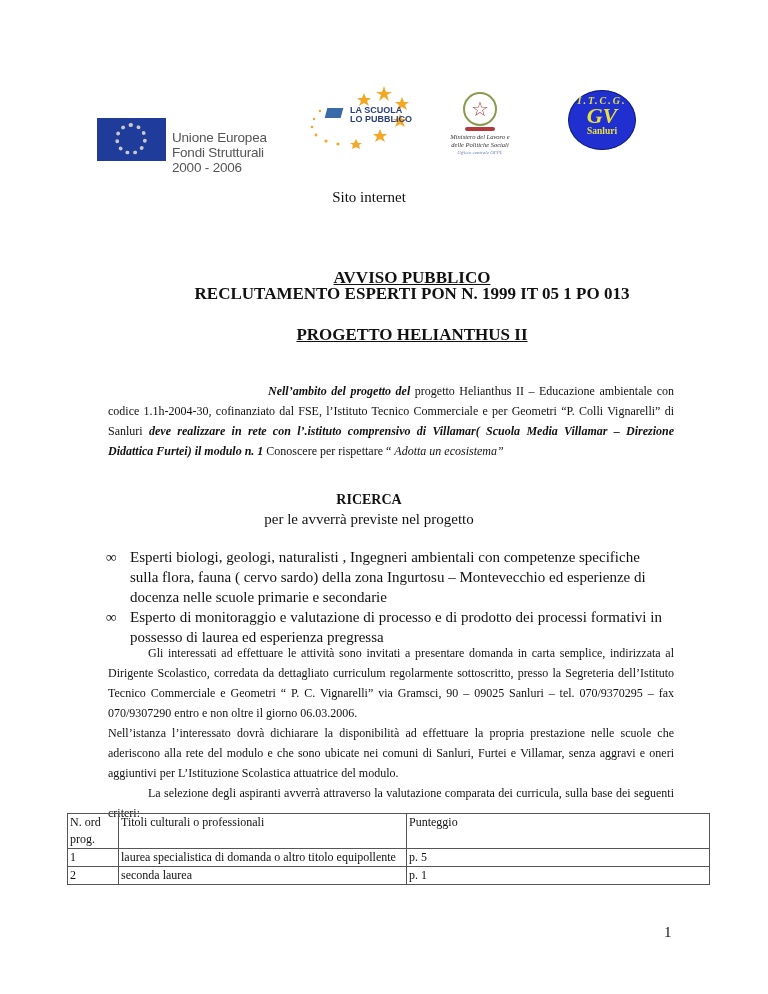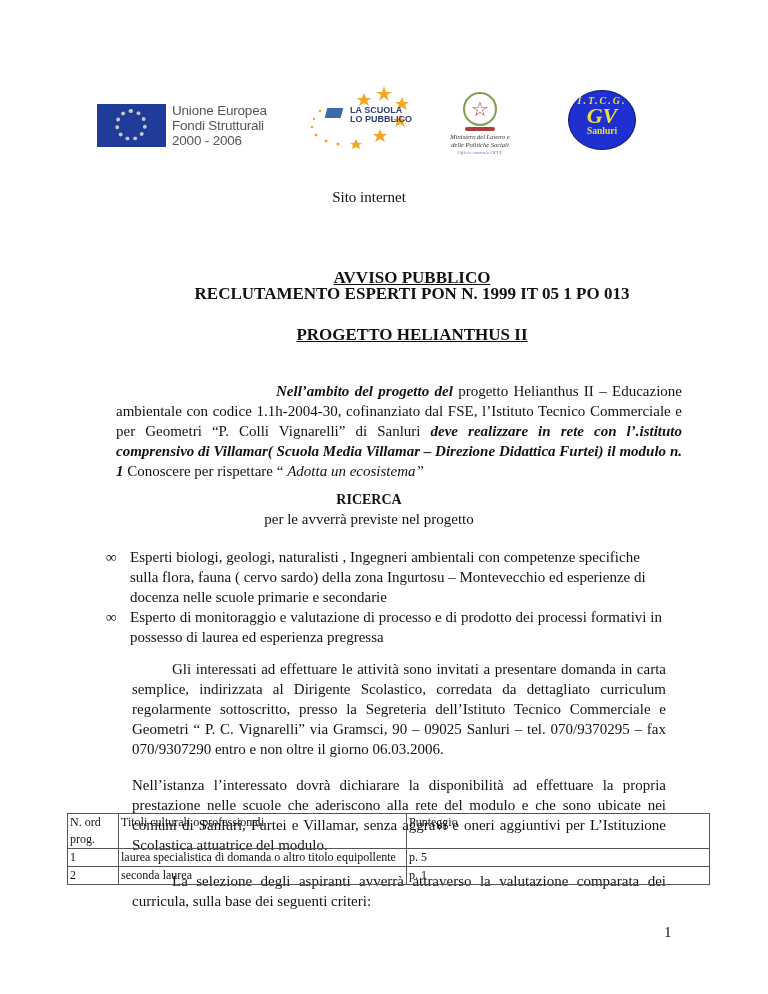--- a/index.html
+++ b/index.html
@@ -7,21 +7,21 @@
          font-family: "Liberation Serif", "DejaVu Serif", serif; color: #111; font-size: 15px; }
   .page { position: absolute; left: 0; top: 0; width: 768px; height: 994px; }
 
   
   .logo { position: absolute; }
   .eu { left: 97px; top: 103px; display: flex; align-items: center; }
   .eu-flag { width: 69px; height: 43px; background: #1f3c9a; position: relative; }
   .eu-flag .ring { position: absolute; left: 18px; top: 5px; width: 32px; height: 32px;
                    border: 4px dotted #c8c8c8; border-radius: 50%; box-sizing: border-box; }
   .eu-text { margin-left: 6px; font-family: "Liberation Sans", "DejaVu Sans", sans-serif;
-             font-size: 13.5px; line-height: 15px; color: #555; letter-spacing: -0.2px; }
+             font-size: 13.5px; line-height: 15px; color: #555; letter-spacing: -0.2px; margin-top: 27px; }
 
   .scuola { left: 300px; top: 84px; width: 120px; height: 70px; }
   .scuola .stars { position: absolute; left: 0; top: 0; width: 120px; height: 70px; }
   .scuola .stxt { position: absolute; left: 42px; top: 22px; font-family: "Liberation Sans", "DejaVu Sans", sans-serif;
                   font-size: 9px; line-height: 9px; color: #2a3f7a; font-weight: bold; margin-left: 8px; }
   .scuola .book { position: absolute; left: 26px; top: 24px; width: 16px; height: 10px;
                   background: #3a6aa8; transform: skewX(-15deg); }
 
   .ministero { left: 440px; top: 92px; width: 80px; text-align: center; }
   .emblem { width: 34px; height: 34px; margin: 0 auto; border-radius: 50%;
@@ -43,37 +43,37 @@
   
   .abs { position: absolute; }
   .center { text-align: center; left: 0; width: 738px; }
   .sito { top: 189px; font-size: 15px; }
   .h1 { font-weight: bold; font-size: 17px; padding-left: 43px; }
   .u { text-decoration: underline; }
   .avviso { top: 268px; }
   .reclut { top: 284px; }
   .progetto { top: 325px; }
 
-  .para { left: 116px; width: 566px; text-align: justify; font-size: 15px; line-height: 20px; }
+  .para { left: 108px; width: 566px; text-align: justify; font-size: 12px; line-height: 20px; }
   .intro { top: 381px; }
   .intro .indent { padding-left: 80px; }
   .bi { font-weight: bold; font-style: italic; }
   .i { font-style: italic; }
 
   .ricerca { top: 492px; font-weight: bold; font-size: 14px; }
   .ricerca-sub { top: 511px; font-size: 15px; }
 
   .bullets { position: absolute; left: 102px; top: 547px; width: 560px; font-size: 15px; line-height: 20px; }
   .bullet { display: flex; }
   .bullet .sym { width: 24px; flex: 0 0 24px; padding-left: 4px; }
   .bullet .txt { flex: 1; }
   .bullet .justify { text-align: justify; text-align-last: left; }
 
   .body2 { top: 643px; }
-  .body2 p { margin: 16px; }
+  .body2 p { margin: 0; }
   .ind { text-indent: 40px; }
 
   table.criteri { position: absolute; left: 67px; top: 813px; width: 643px; border-collapse: collapse;
                   font-size: 12px; line-height: 17px; }
   table.criteri td { border: 1px solid #555; vertical-align: top; padding: 0 2px; }
   td.c1 { width: 46px; }
   td.c2 { width: 283px; text-align: justify; text-align-last: left; }
 
   .pagenum { position: absolute; left: 664px; top: 924px; font-size: 15px; }
 </style>

